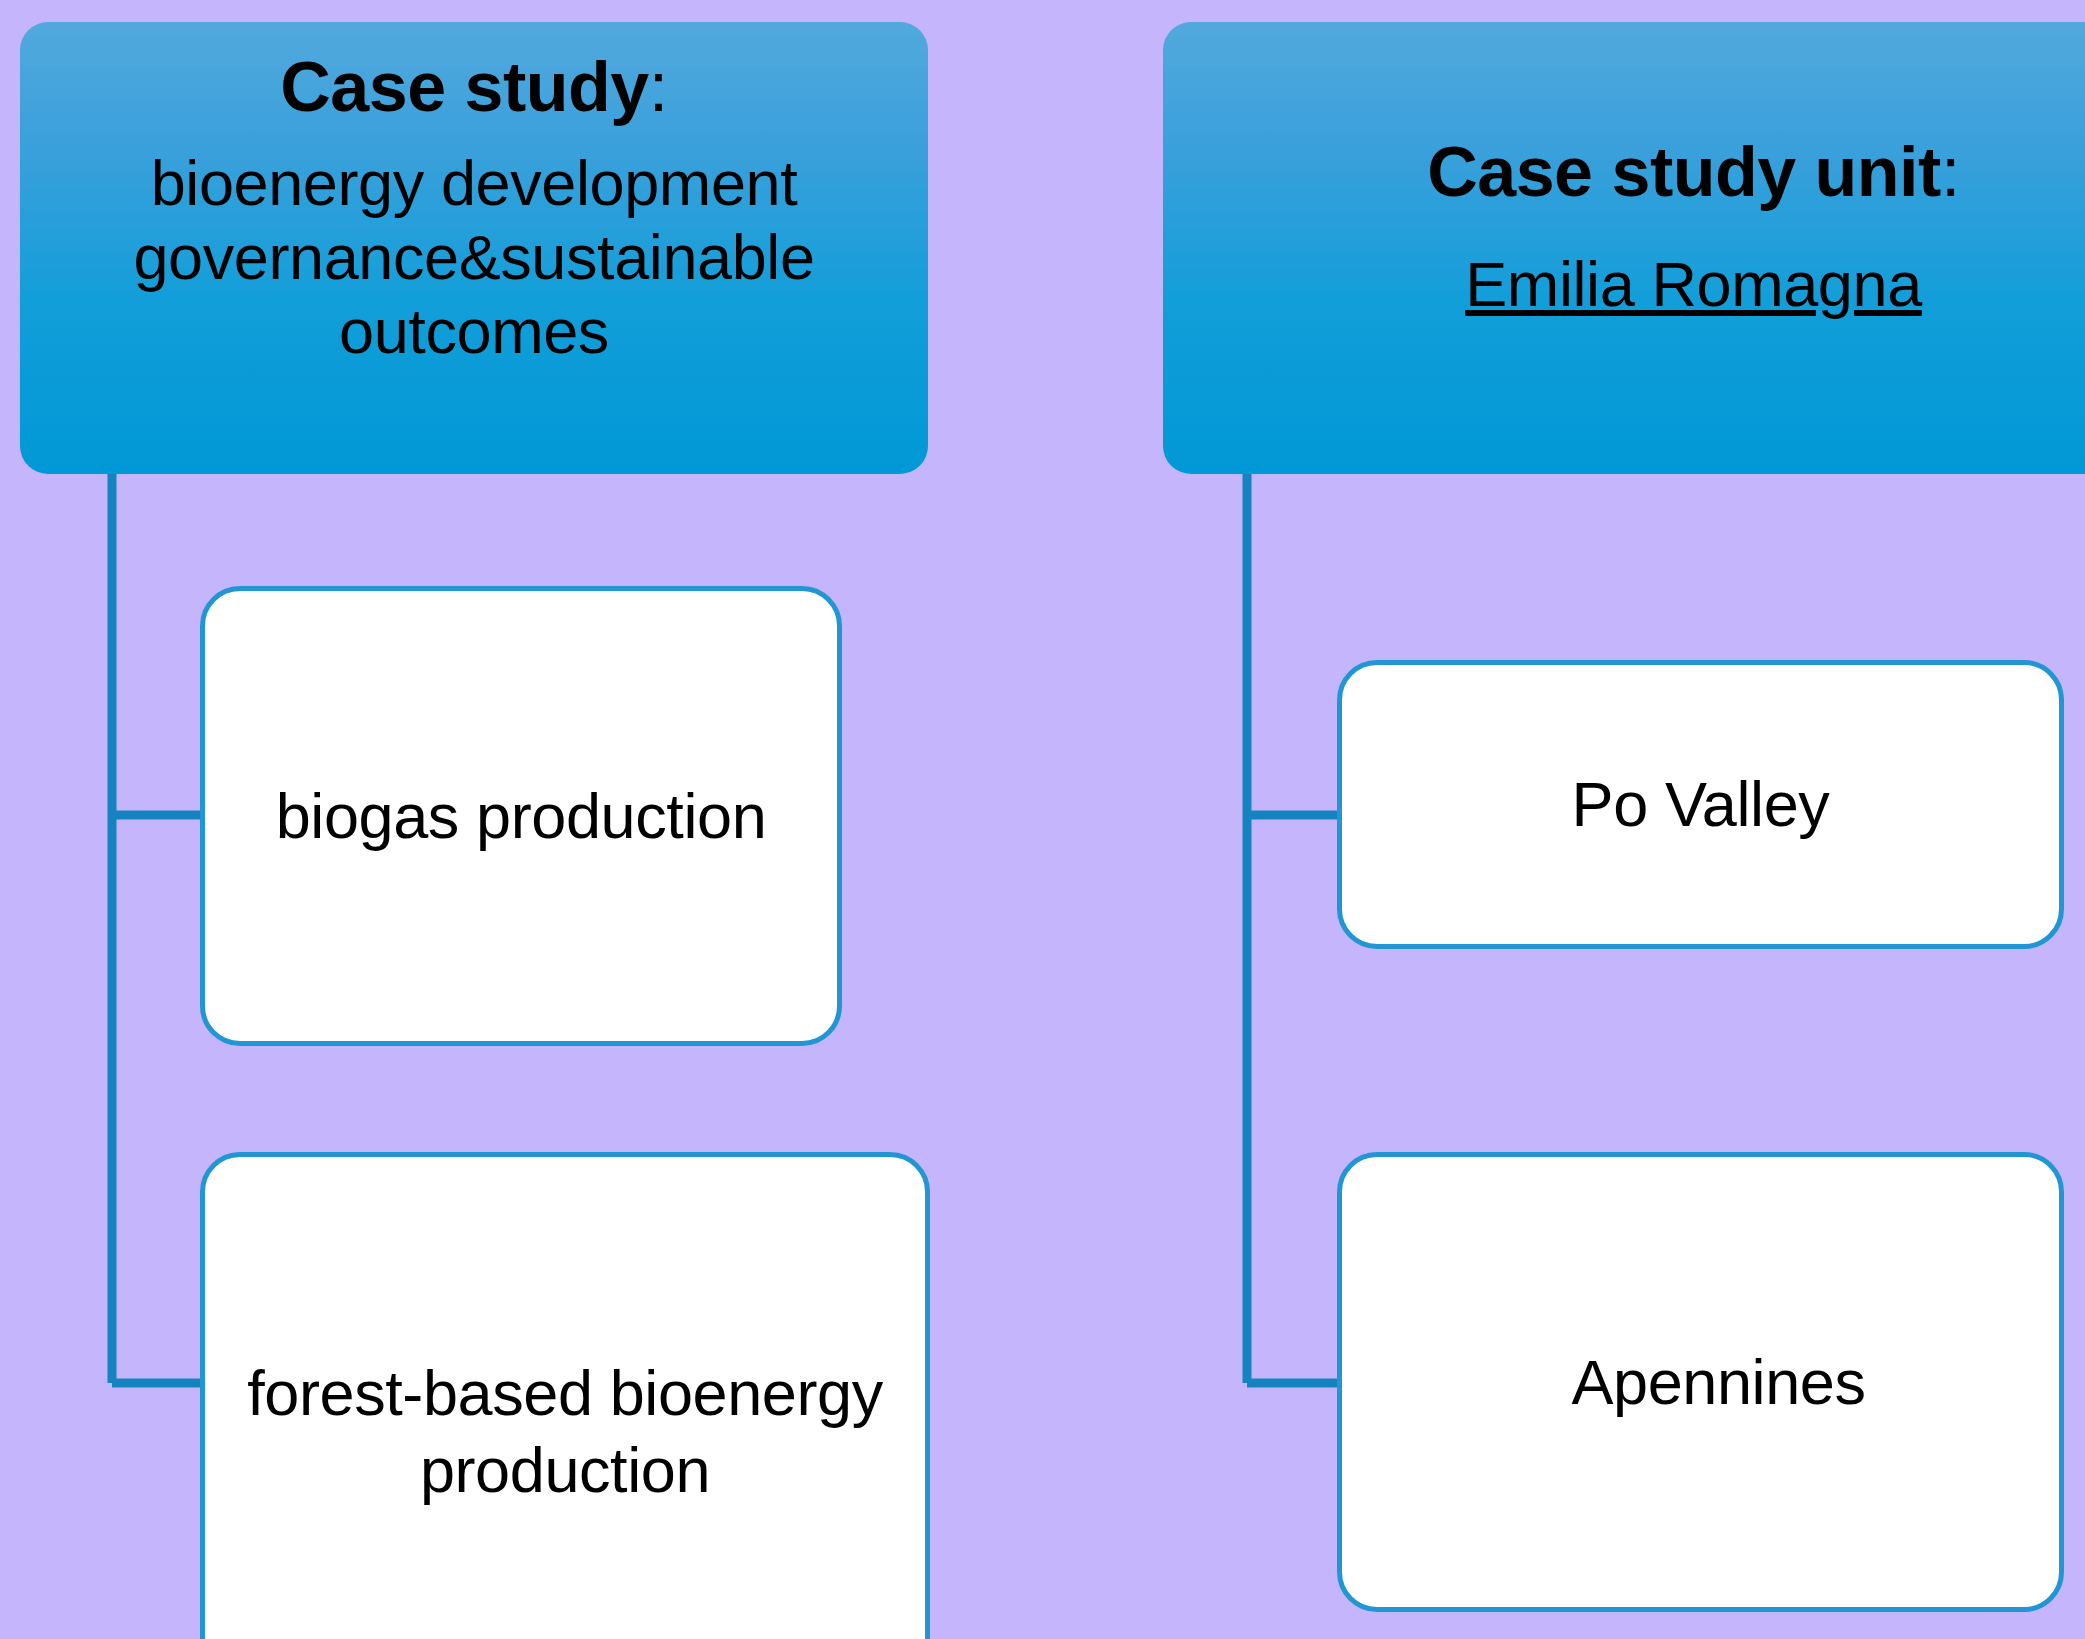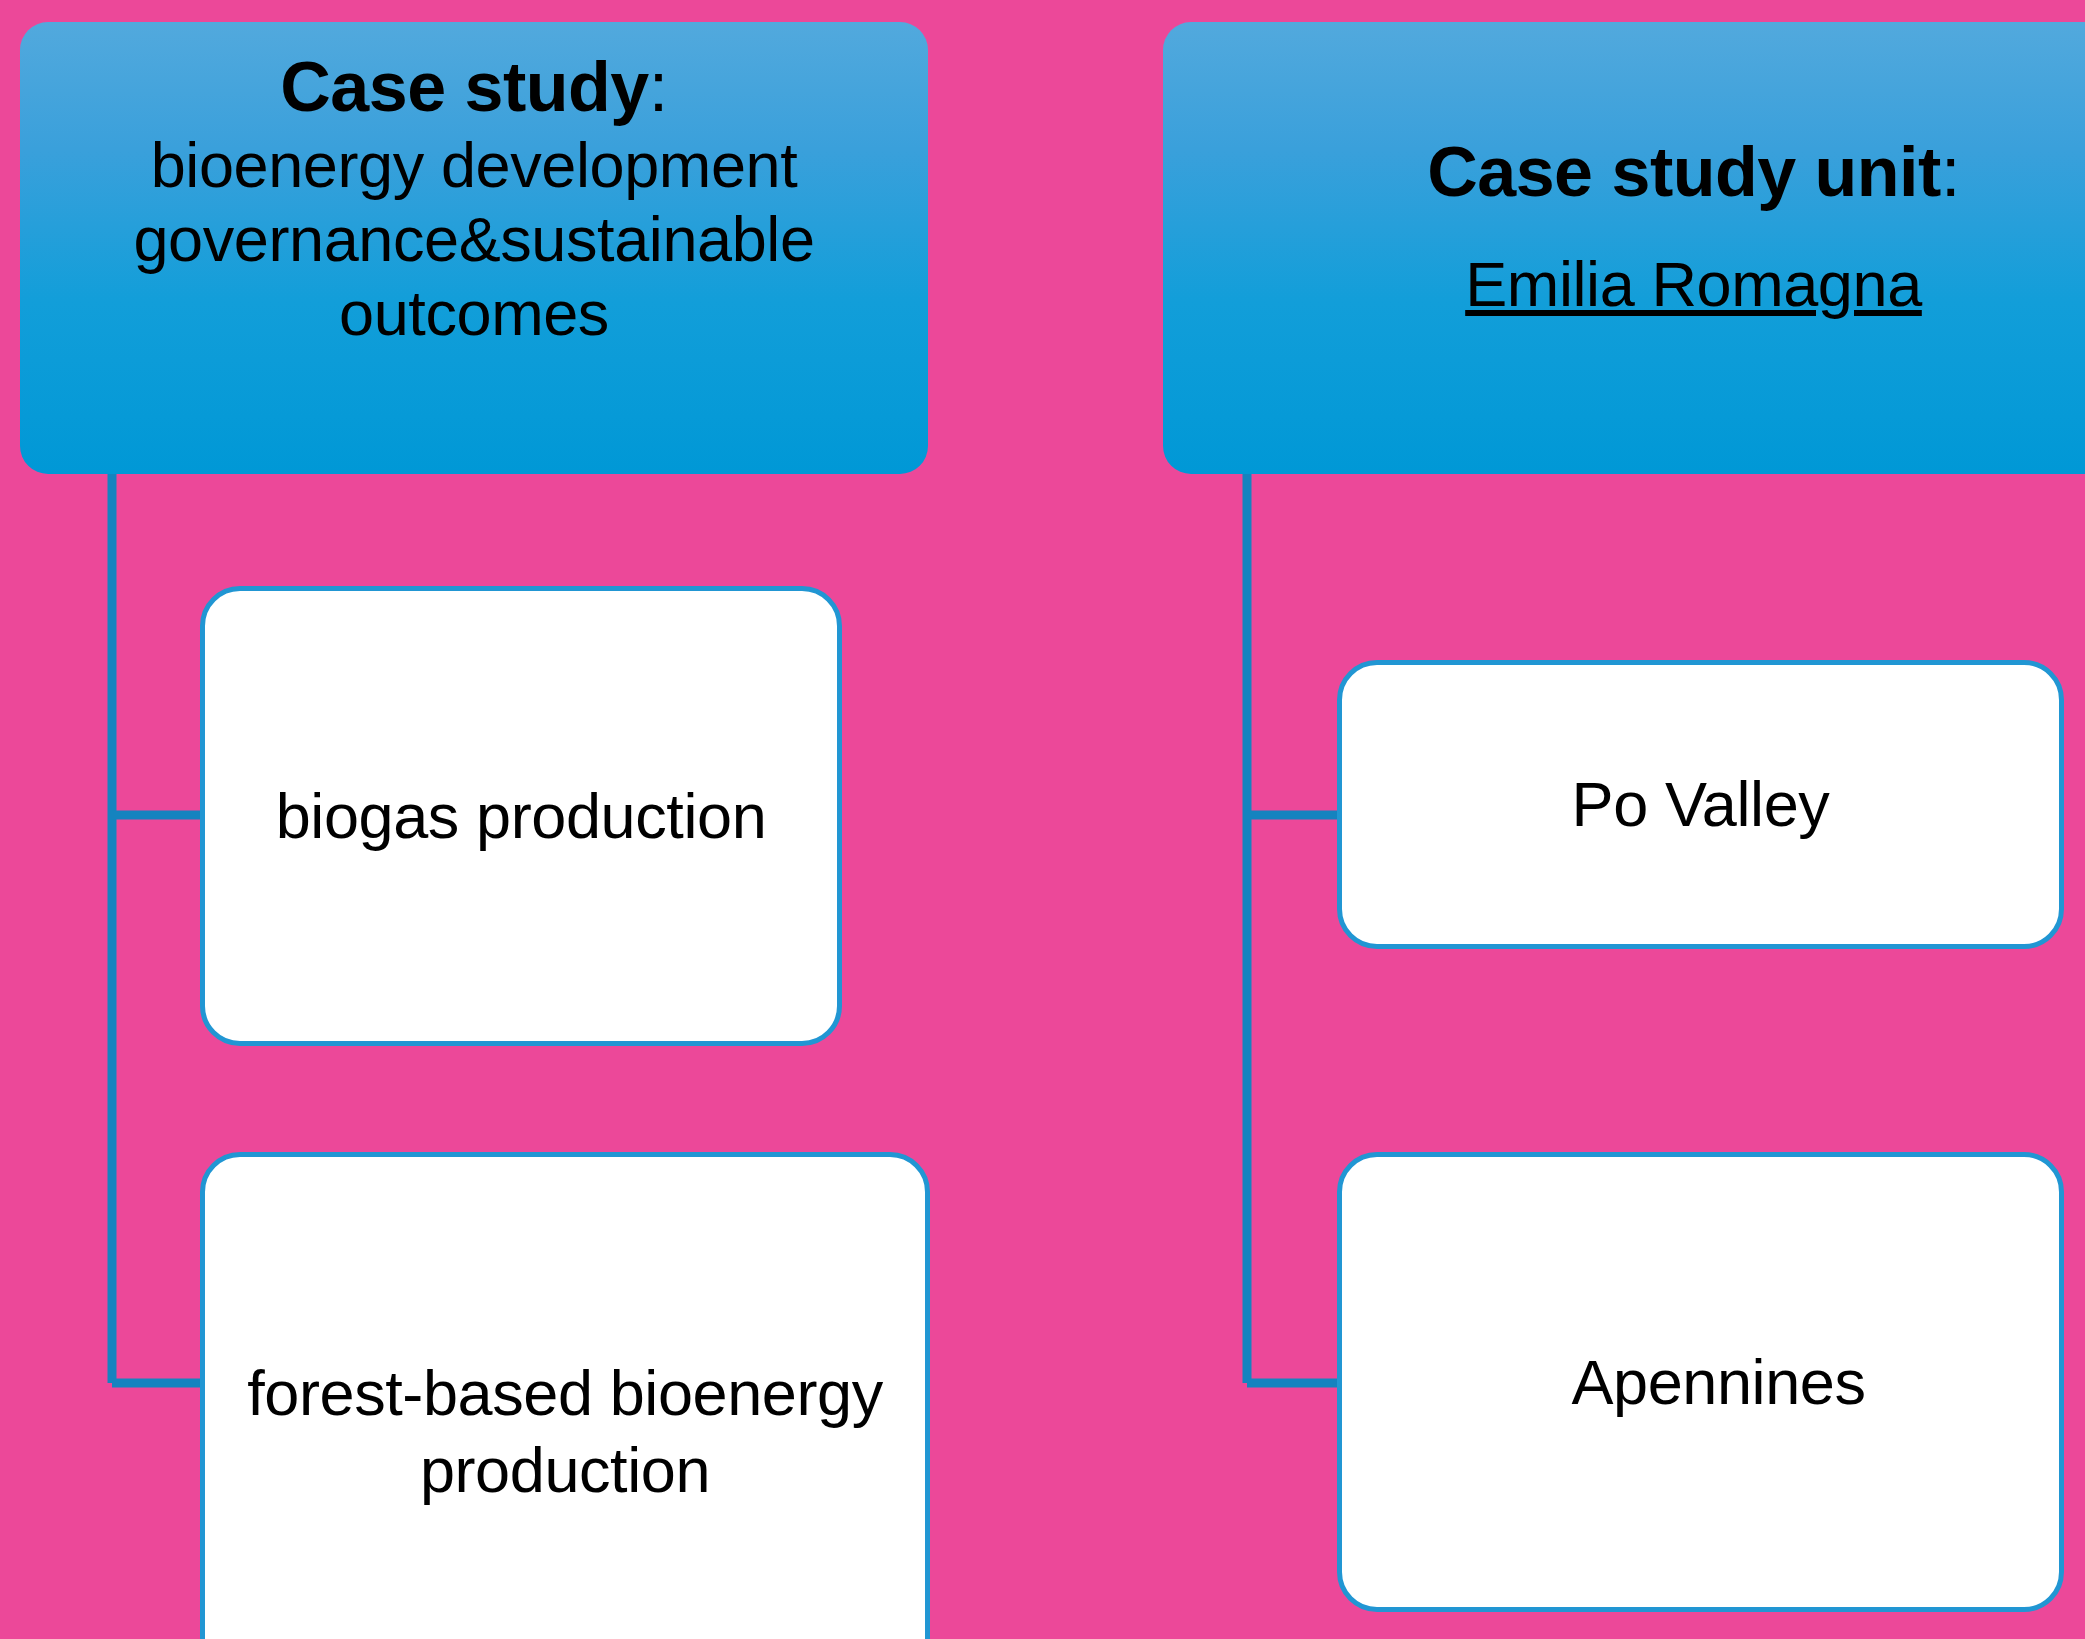--- a/index.html
+++ b/index.html
@@ -7,21 +7,21 @@
     padding: 0;
     background: #ffffff;
   }
   body {
     font-family: "Liberation Sans", "DejaVu Sans", sans-serif;
   }
   #canvas {
     position: relative;
     width: 2085px;
     height: 1639px;
-    background: #ec4899;
+    background: #c4b5fd;
     overflow: hidden;
   }
 
   
   #connectors {
     position: absolute;
     left: 0;
     top: 0;
     width: 2085px;
     height: 1639px;
@@ -82,21 +82,21 @@
 
   
   #node-case-study        { left: 20px;   top: 22px;   width: 908px; height: 452px; padding-top: 26px; }
   #node-case-study-unit   { left: 1163px; top: 22px;   width: 1061px; height: 452px; padding-top: 111px; }
 
   #node-biogas            { left: 200px;  top: 586px;  width: 642px; height: 460px; }
   #node-forest            { left: 200px;  top: 1152px; width: 730px; height: 560px; }
   #node-po-valley         { left: 1337px; top: 660px;  width: 727px; height: 289px; }
   #node-apennines         { left: 1337px; top: 1152px; width: 727px; height: 460px; padding-left: 36px; }
 
-  #node-case-study .header-body { margin-top: 0; }
+  #node-case-study .header-body { margin-top: 18px; }
   #node-case-study-unit .header-body { margin-top: 34px; text-decoration: underline; }
 </style>
 </head>
 <body>
 
 <div id="canvas">
 
   <svg id="connectors" viewBox="0 0 2085 1639" width="2085" height="1639" aria-hidden="true">
 
     <path d="M 112 470 L 112 1383" stroke="#1583bf" stroke-width="9" fill="none"></path>

